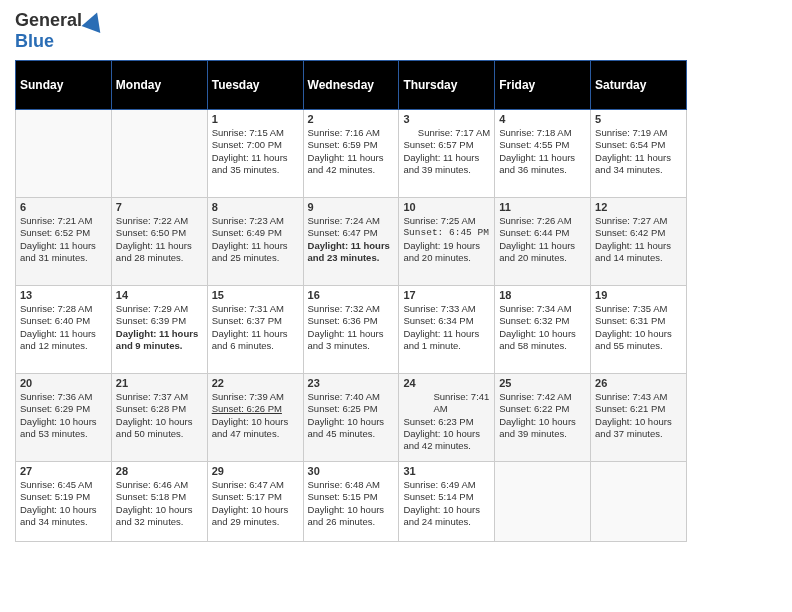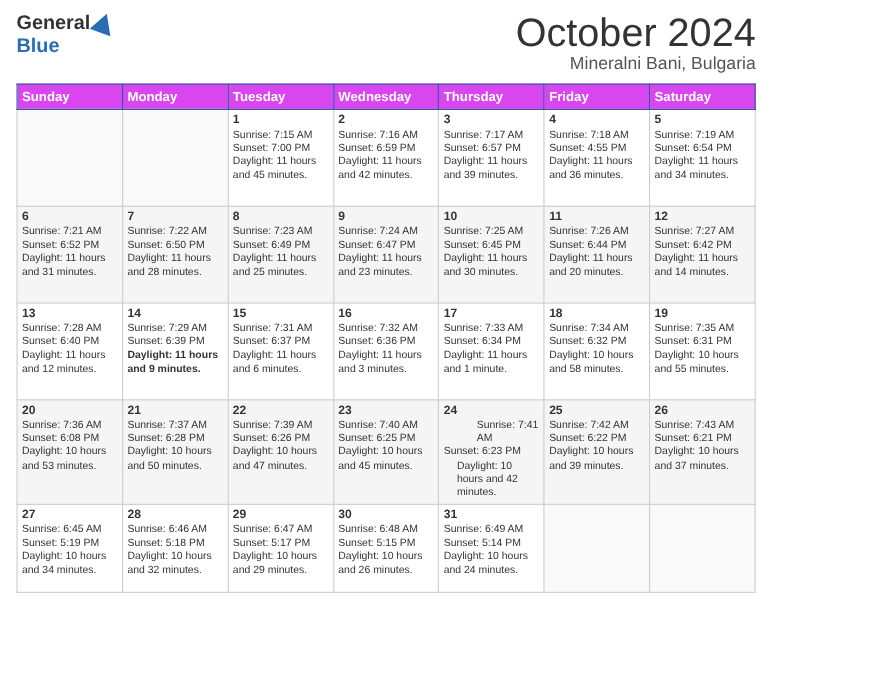--- a/index.html
+++ b/index.html
@@ -63,25 +63,25 @@
     .location-title {
       font-size: 16px;
       color: #555;
     }
     table {
       width: 100%;
       border-collapse: collapse;
       table-layout: fixed;
     }
     thead tr th {
-      background-color: #d946ef;
+      background-color: #000000;
       color: #fff;
       font-size: 12px;
       font-weight: bold;
-      padding: 4px 4px;
+      padding: 17px 4px;
       text-align: left;
       border: 1px solid #2a5a9f;
     }
     tbody tr td {
       border: 1px solid #ccc;
       vertical-align: top;
       padding: 3px 4px;
       font-size: 9.5px;
       color: #333;
       height: 88px;
@@ -107,24 +107,20 @@
 
 <div class="page">
   <div class="header">
     <div class="logo">
       <div class="logo-top">
         <span class="logo-general">General</span>
         <div class="logo-triangle"></div>
       </div>
       <span class="logo-blue">Blue</span>
     </div>
-    <div class="title-area">
-      <div class="month-title">October 2024</div>
-      <div class="location-title">Mineralni Bani, Bulgaria</div>
-    </div>
   </div>
 
   <table>
     <thead>
       <tr id="header-row">
       <th>Sunday</th>
           <th>Monday</th>
           <th>Tuesday</th>
           <th>Wednesday</th>
           <th>Thursday</th>
@@ -133,31 +129,31 @@
         </tr>
     </thead>
     <tbody id="calendar-body">
     <tr>
           <td class="empty"></td>
           <td class="empty"></td>
           <td>
             <span class="day-num">1</span>
             <span style="display: block; line-height: 1.3;">Sunrise: 7:15 AM</span>
             <span style="display: block; line-height: 1.3;">Sunset: 7:00 PM</span>
-            <span style="display: block; line-height: 1.3;">Daylight: 11 hours and 45 minutes.</span>
+            <span style="display: block; line-height: 1.3;">Daylight: 11 hours and 35 minutes.</span>
           </td>
           <td>
             <span class="day-num">2</span>
             <span style="display: block; line-height: 1.3;">Sunrise: 7:16 AM</span>
             <span style="display: block; line-height: 1.3;">Sunset: 6:59 PM</span>
             <span style="display: block; line-height: 1.3;">Daylight: 11 hours and 42 minutes.</span>
           </td>
           <td>
             <span class="day-num">3</span>
-            <span style="display: block; line-height: 1.3;">Sunrise: 7:17 AM</span>
+            <span style="display: block; line-height: 1.3; text-align: right;">Sunrise: 7:17 AM</span>
             <span style="display: block; line-height: 1.3;">Sunset: 6:57 PM</span>
             <span style="display: block; line-height: 1.3;">Daylight: 11 hours and 39 minutes.</span>
           </td>
           <td>
             <span class="day-num">4</span>
             <span style="display: block; line-height: 1.3;">Sunrise: 7:18 AM</span>
             <span style="display: block; line-height: 1.3;">Sunset: 4:55 PM</span>
             <span style="display: block; line-height: 1.3;">Daylight: 11 hours and 36 minutes.</span>
           </td>
           <td>
@@ -183,27 +179,27 @@
           <td>
             <span class="day-num">8</span>
             <span style="display: block; line-height: 1.3;">Sunrise: 7:23 AM</span>
             <span style="display: block; line-height: 1.3;">Sunset: 6:49 PM</span>
             <span style="display: block; line-height: 1.3;">Daylight: 11 hours and 25 minutes.</span>
           </td>
           <td>
             <span class="day-num">9</span>
             <span style="display: block; line-height: 1.3;">Sunrise: 7:24 AM</span>
             <span style="display: block; line-height: 1.3;">Sunset: 6:47 PM</span>
-            <span style="display: block; line-height: 1.3;">Daylight: 11 hours and 23 minutes.</span>
+            <span style="display: block; line-height: 1.3; font-weight: bold;">Daylight: 11 hours and 23 minutes.</span>
           </td>
           <td>
             <span class="day-num">10</span>
             <span style="display: block; line-height: 1.3;">Sunrise: 7:25 AM</span>
-            <span style="display: block; line-height: 1.3;">Sunset: 6:45 PM</span>
-            <span style="display: block; line-height: 1.3;">Daylight: 11 hours and 30 minutes.</span>
+            <span style="display: block; line-height: 1.3; font-family: Liberation Mono, monospace;">Sunset: 6:45 PM</span>
+            <span style="display: block; line-height: 1.3;">Daylight: 19 hours and 20 minutes.</span>
           </td>
           <td>
             <span class="day-num">11</span>
             <span style="display: block; line-height: 1.3;">Sunrise: 7:26 AM</span>
             <span style="display: block; line-height: 1.3;">Sunset: 6:44 PM</span>
             <span style="display: block; line-height: 1.3;">Daylight: 11 hours and 20 minutes.</span>
           </td>
           <td>
             <span class="day-num">12</span>
             <span style="display: block; line-height: 1.3;">Sunrise: 7:27 AM</span>
@@ -252,46 +248,46 @@
             <span class="day-num">19</span>
             <span style="display: block; line-height: 1.3;">Sunrise: 7:35 AM</span>
             <span style="display: block; line-height: 1.3;">Sunset: 6:31 PM</span>
             <span style="display: block; line-height: 1.3;">Daylight: 10 hours and 55 minutes.</span>
           </td>
         </tr>
         <tr class="row-shade">
           <td>
             <span class="day-num">20</span>
             <span style="display: block; line-height: 1.3;">Sunrise: 7:36 AM</span>
-            <span style="display: block; line-height: 1.3;">Sunset: 6:08 PM</span>
+            <span style="display: block; line-height: 1.3;">Sunset: 6:29 PM</span>
             <span style="display: block; line-height: 1.3;">Daylight: 10 hours and 53 minutes.</span>
           </td>
           <td>
             <span class="day-num">21</span>
             <span style="display: block; line-height: 1.3;">Sunrise: 7:37 AM</span>
             <span style="display: block; line-height: 1.3;">Sunset: 6:28 PM</span>
             <span style="display: block; line-height: 1.3;">Daylight: 10 hours and 50 minutes.</span>
           </td>
           <td>
             <span class="day-num">22</span>
             <span style="display: block; line-height: 1.3;">Sunrise: 7:39 AM</span>
-            <span style="display: block; line-height: 1.3;">Sunset: 6:26 PM</span>
+            <span style="display: block; line-height: 1.3; text-decoration: underline;">Sunset: 6:26 PM</span>
             <span style="display: block; line-height: 1.3;">Daylight: 10 hours and 47 minutes.</span>
           </td>
           <td>
             <span class="day-num">23</span>
             <span style="display: block; line-height: 1.3;">Sunrise: 7:40 AM</span>
             <span style="display: block; line-height: 1.3;">Sunset: 6:25 PM</span>
             <span style="display: block; line-height: 1.3;">Daylight: 10 hours and 45 minutes.</span>
           </td>
           <td>
             <span class="day-num">24</span>
             <span style="display: block; line-height: 1.3; padding-left: 30px;">Sunrise: 7:41 AM</span>
             <span style="display: block; line-height: 1.3;">Sunset: 6:23 PM</span>
-            <span style="display: block; line-height: 1.3; margin-left: 12px;">Daylight: 10 hours and 42 minutes.</span>
+            <span style="display: block; line-height: 1.3;">Daylight: 10 hours and 42 minutes.</span>
           </td>
           <td>
             <span class="day-num">25</span>
             <span style="display: block; line-height: 1.3;">Sunrise: 7:42 AM</span>
             <span style="display: block; line-height: 1.3;">Sunset: 6:22 PM</span>
             <span style="display: block; line-height: 1.3;">Daylight: 10 hours and 39 minutes.</span>
           </td>
           <td>
             <span class="day-num">26</span>
             <span style="display: block; line-height: 1.3;">Sunrise: 7:43 AM</span>

